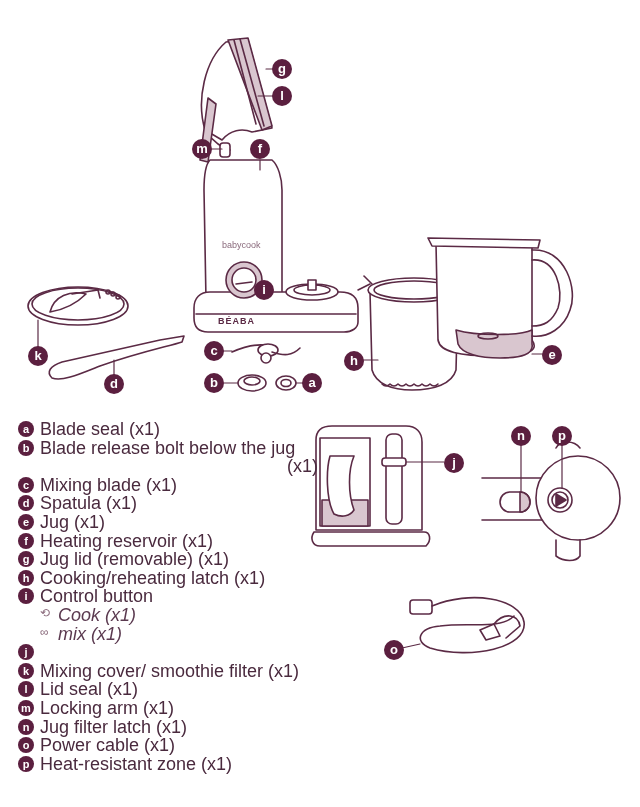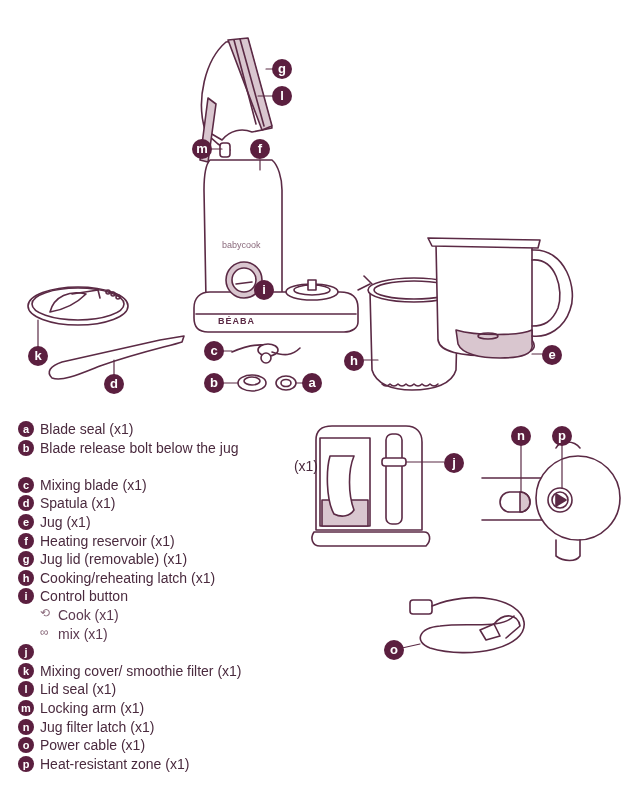--- a/index.html
+++ b/index.html
@@ -7,23 +7,23 @@
          font-family:"Liberation Sans", sans-serif; color:#5b2a45; }
   .art { position:absolute; left:0; top:0; width:640px; height:807px; }
   .badge { position:absolute; width:20px; height:20px; border-radius:50%;
            background:#5b1f3f; color:#fff; font-size:13px; font-weight:bold;
            line-height:20px; text-align:center; font-family:"Liberation Sans", sans-serif; }
   .legend { position:absolute; left:18px; top:420px; width:300px; }
   .lg-row { display:flex; align-items:flex-start; height:18.6px; }
   .lg-dot { flex:0 0 16px; width:16px; height:16px; border-radius:50%; background:#5b1f3f;
             color:#fff; font-size:11px; font-weight:bold; line-height:16px; text-align:center;
             margin-right:6px; margin-top:1px; }
-  .lg-text { font-size:14px; line-height:18px; color:#4a2a3e; white-space:nowrap; }
+  .lg-text { font-size:18px; line-height:18px; color:#4a2a3e; white-space:nowrap; }
   .lg-sub { padding-left:22px; }
-  .lg-sub .lg-text { color:#5b3a50; }
+  .lg-sub .lg-text { color:#5b3a50;font-style:italic; }
   .sub-ico { display:inline-block; width:18px; font-size:12px; color:#8a6a7c; }
   .wrap2 { padding-left:22px; height:18.6px;text-align:right; }
 </style>
 </head>
 <body>
 
 <svg class="art" viewBox="0 0 640 807" xmlns="http://www.w3.org/2000/svg" fill="none" stroke="#5b2a45" stroke-width="1.6" stroke-linejoin="round" stroke-linecap="round">
 
   <g>
     <path d="M226 42 C205 60 196 100 205 130 L222 140 C230 130 242 128 252 132 L272 128 L248 40 Z" fill="#fff"></path>

